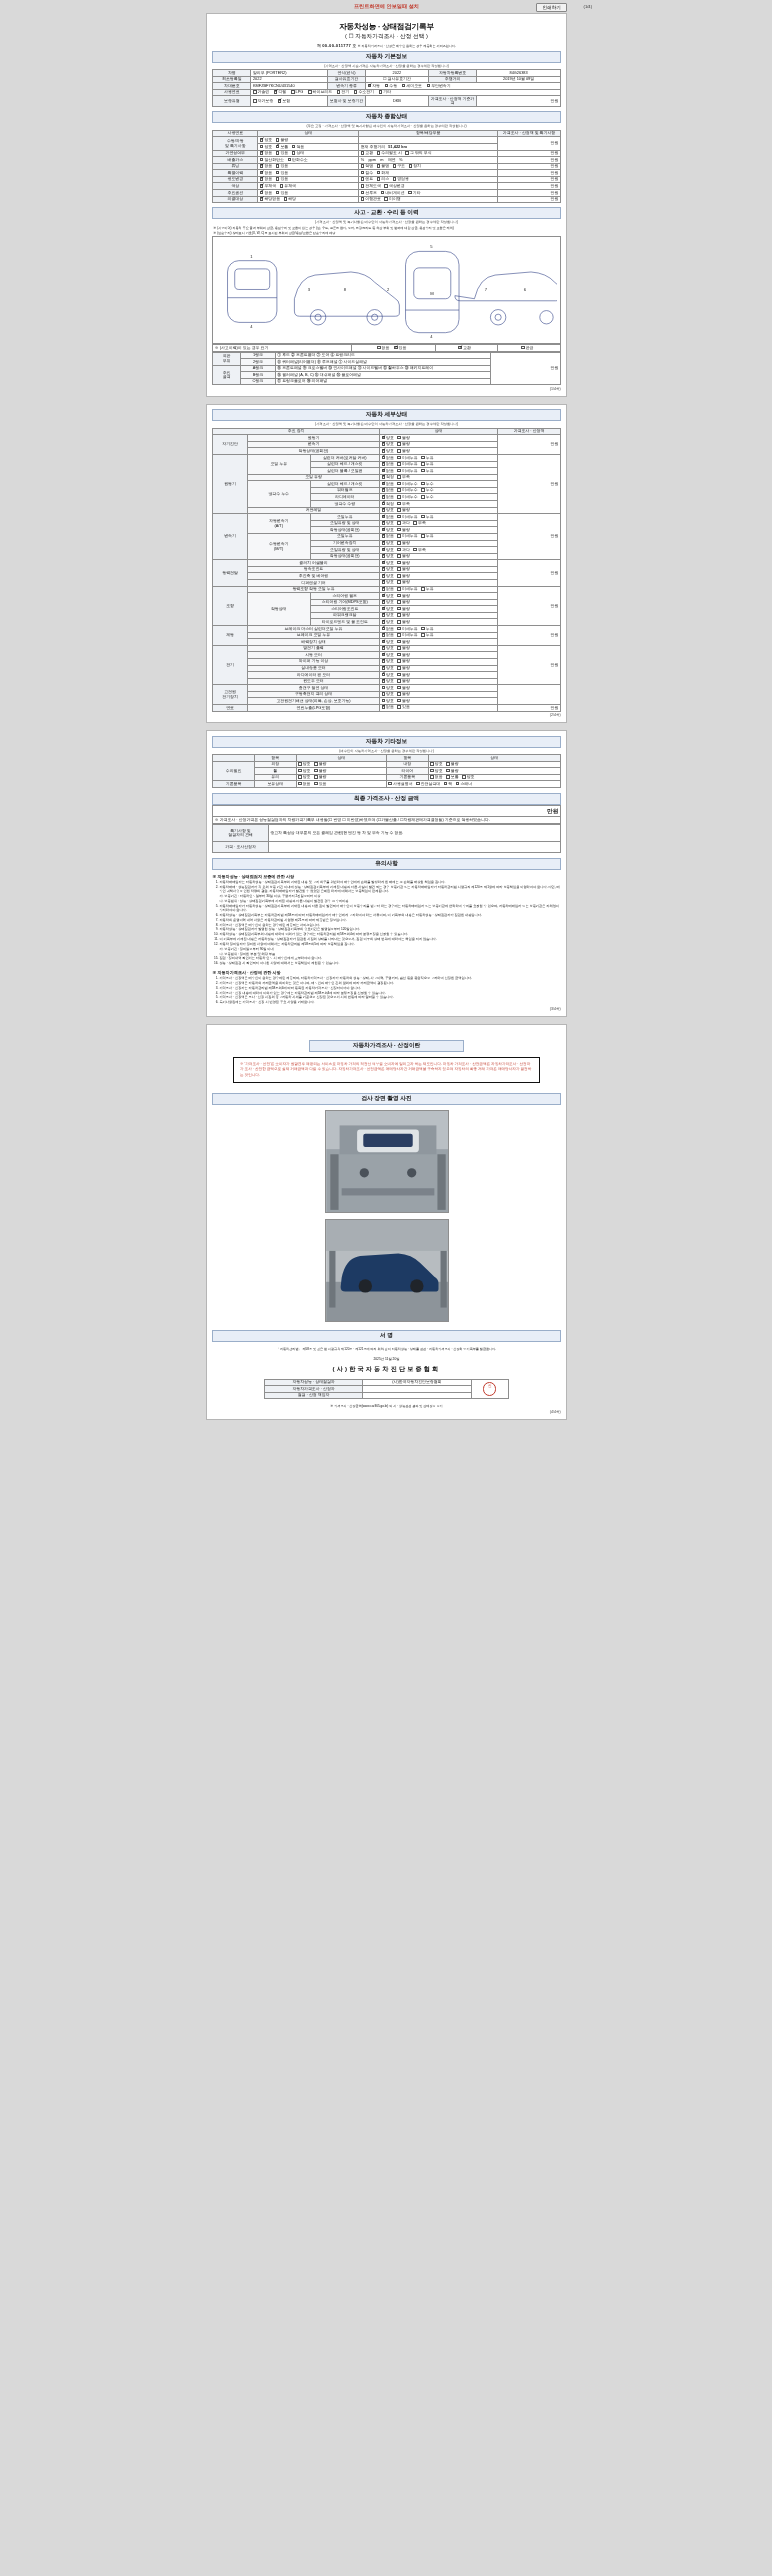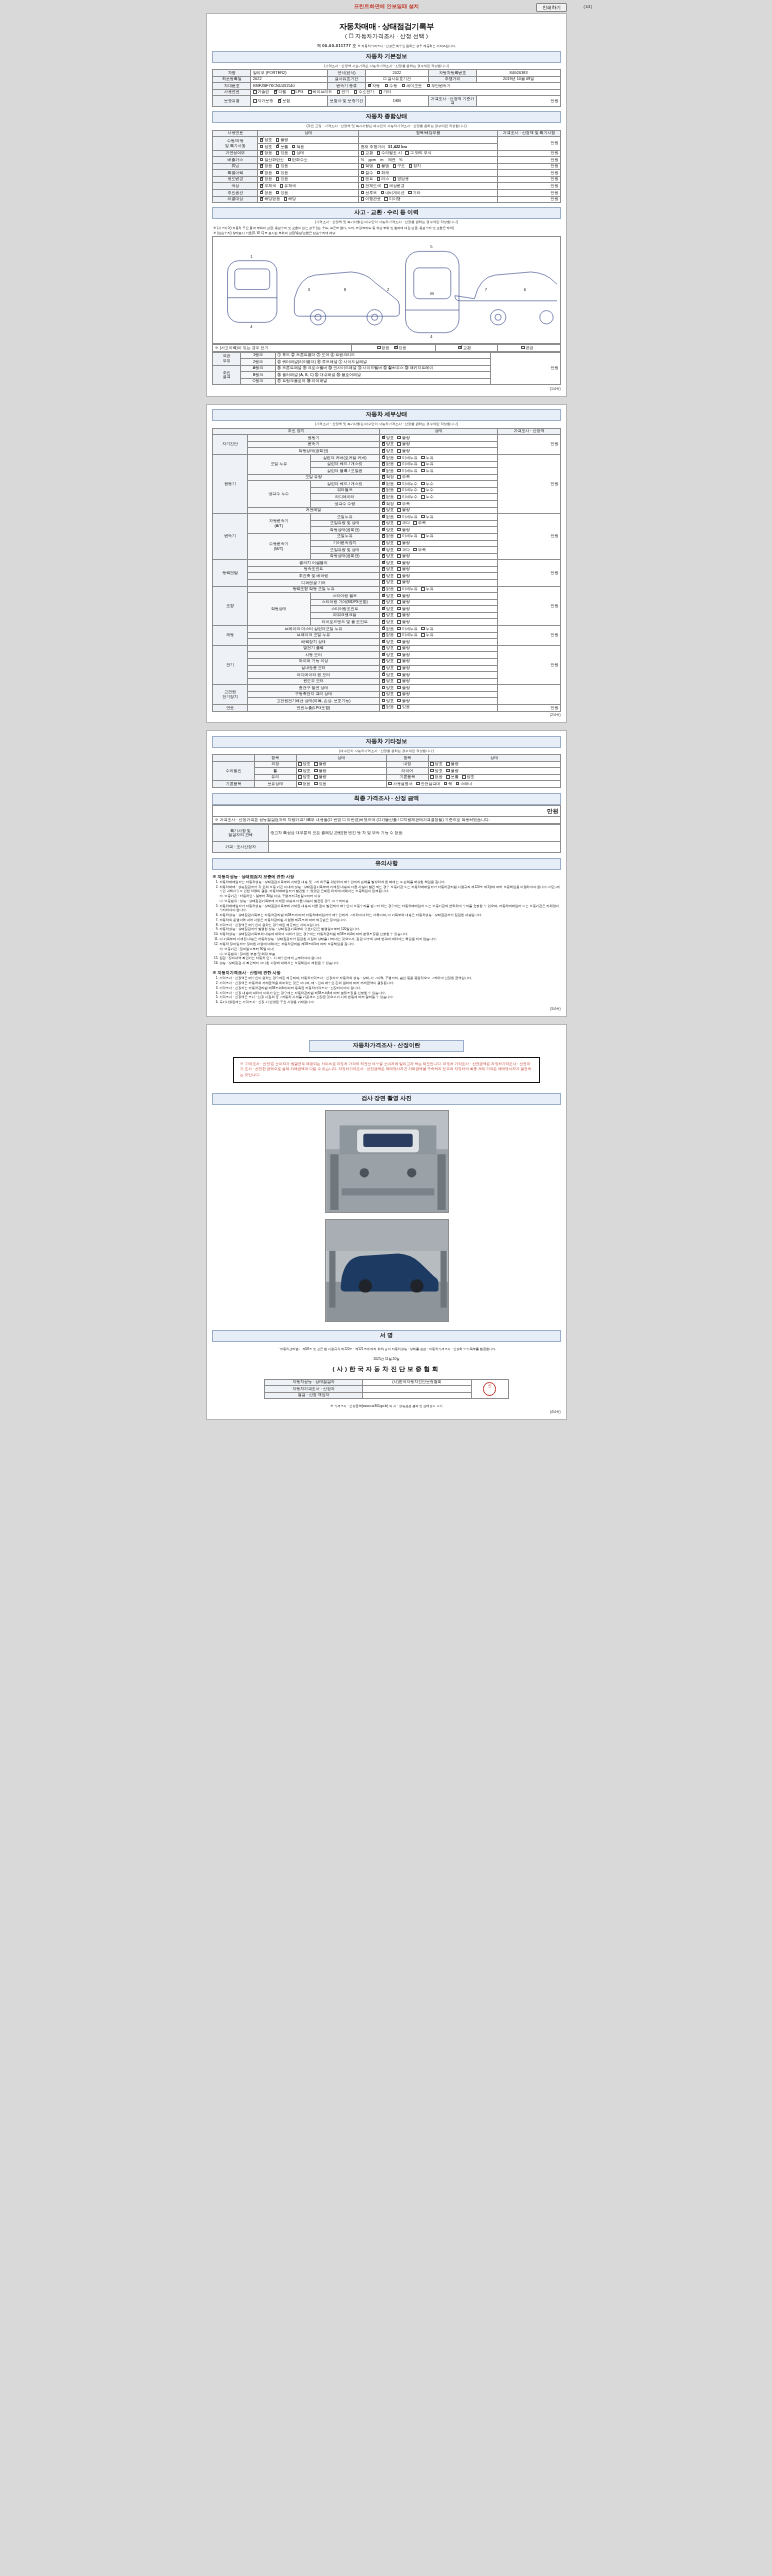--- a/index.html
+++ b/index.html
@@ -83,21 +83,21 @@
 <body>
 
 <div class="topbar">
   <span class="link">프린트화면에 안보일때 설치</span>
   <button class="btn">인쇄하기</button>
   <span class="pg">(1/4)</span>
 </div>
 
 <div class="page">
 
-  <h1 class="doc-title">자동차매매 · 상태점검기록부</h1>
+  <h1 class="doc-title">자동차성능 · 상태점검기록부</h1>
   <div class="doc-sub">( ☐ 자동차가격조사 · 산정 선택 )</div>
   <div class="doc-no">
     <span>제</span>
     <b>00-00-011777</b>
     <span>호</span>
     <span class="tiny">※ 자동차가격조사 · 산정은 매수인 원하는 경우 제공하는 서비스입니다.</span>
   </div>
 
   <div class="sec-title">자동차 기본정보</div>
   <div class="sec-note">(가격조사 · 산정액 기준가격은 자동차가격조사 · 산정을 원하는 경우에만 작성합니다)</div>

